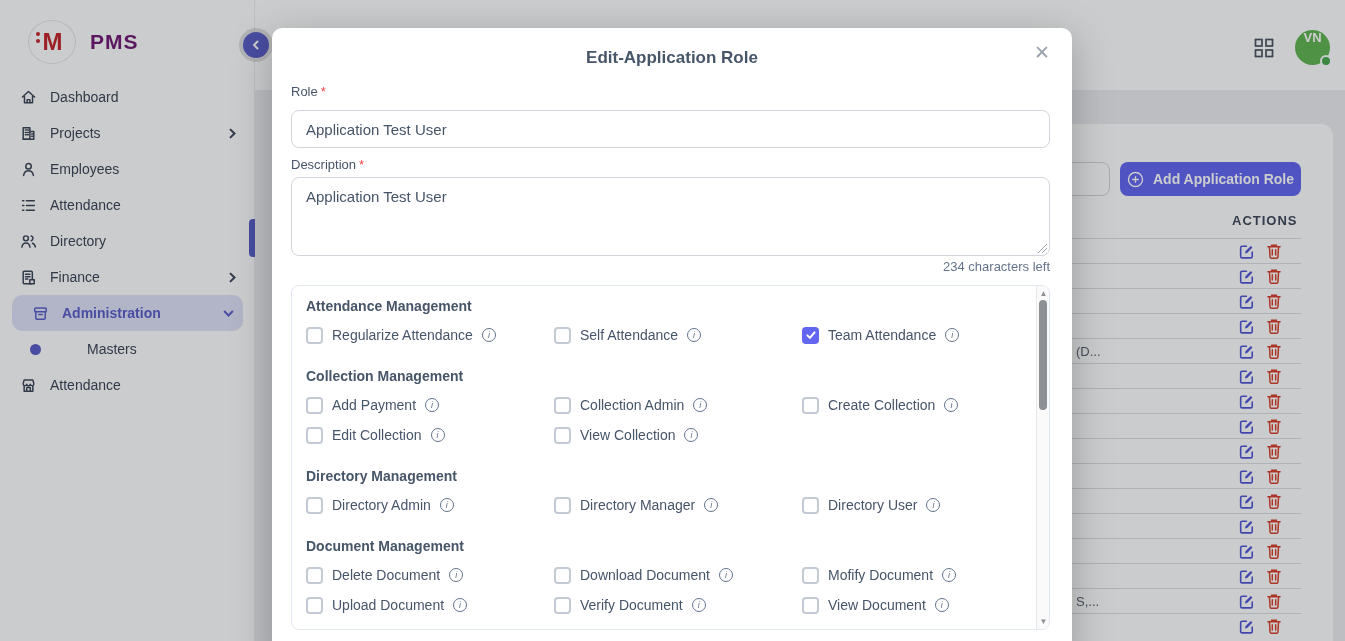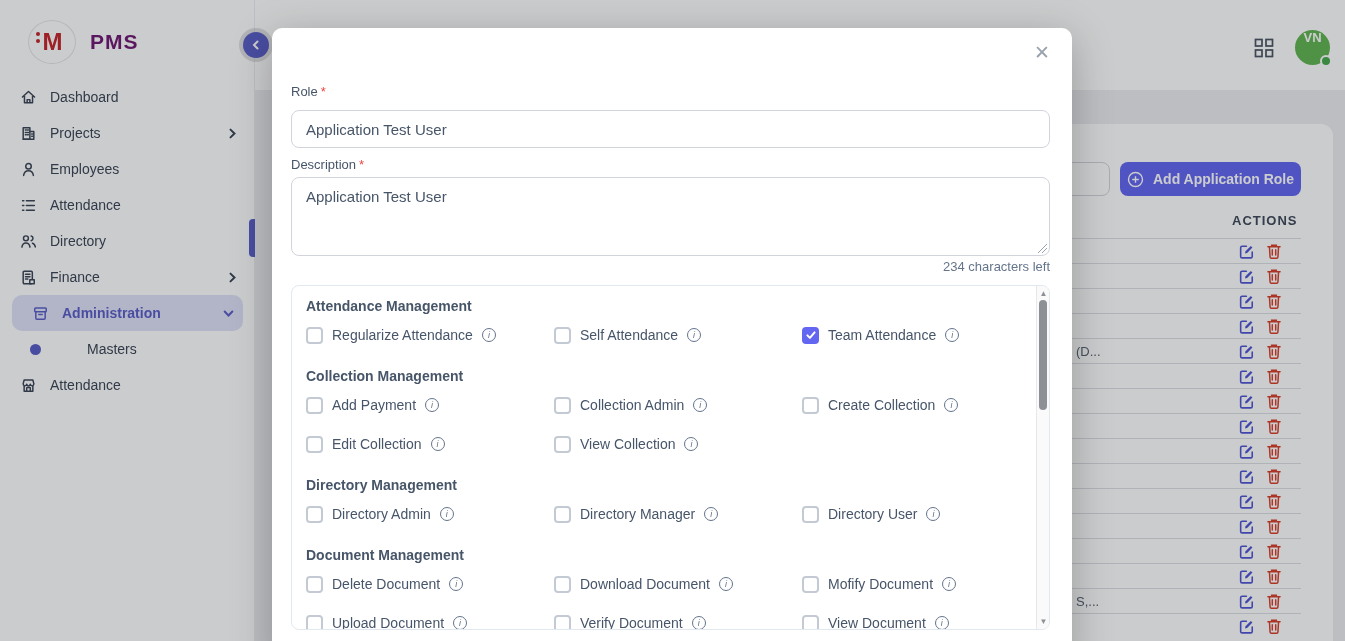--- a/index.html
+++ b/index.html
@@ -62,21 +62,21 @@
   .role-input { position:absolute; left:19px; top:82px; width:759px; height:38px; border:1px solid #d1d5db; border-radius:8px; padding:0 14px; font-family:"Liberation Sans",sans-serif; font-size:15px; color:#475569; background:#fff; }
   .desc-label { top:129px; }
   .desc-area { position:absolute; left:19px; top:149px; width:759px; height:79px; border:1px solid #d1d5db; border-radius:8px; padding:10px 14px; font-family:"Liberation Sans",sans-serif; font-size:15px; color:#475569; resize:none; background:#fff; }
   .resize-grip { position:absolute; left:766px; top:216px; width:9px; height:9px; background:
       linear-gradient(135deg, transparent 0 45%, #9aa4af 45% 52%, transparent 52% 70%, #9aa4af 70% 77%, transparent 77%); pointer-events:none; }
   .chars-left { position:absolute; left:19px; top:231px; width:759px; text-align:right; font-size:13px; color:#64748b; }
 
   .perm-box { position:absolute; left:19px; top:257px; width:759px; height:345px; border:1px solid #e2e8f0; border-radius:8px; overflow:hidden; }
   .perm-body { position:absolute; left:0; top:0; width:745px; padding:12px 0 12px 14px; }
   .perm-title { font-size:14px; font-weight:700; color:#475569; height:16px; line-height:16px; margin-bottom:12px; }
-  .perm-grid { display:grid; grid-template-columns:248px 248px 230px; row-gap:21px; }
+  .perm-grid { display:grid; grid-template-columns:248px 248px 230px; row-gap:12px; }
   .perm-section { margin-bottom:24px; }
   .perm-item { display:flex; align-items:center; gap:9px; height:18px; }
   .cb { width:17px; height:17px; border:2px solid #c3cad4; border-radius:4px; background:#fff; flex:none; cursor:pointer; display:flex; align-items:center; justify-content:center; }
   .cb.checked { border:none; background:#6366f1; }
   .perm-label { font-size:14px; color:#475569; }
   .info { width:14px; height:14px; border:1px solid #64748b; border-radius:50%; color:#64748b; font-size:9px; font-style:italic; display:flex; align-items:center; justify-content:center; cursor:pointer; flex:none; }
 
   .vscroll { position:absolute; right:0; top:0; width:13px; height:343px; background:#fafafa; border-left:1px solid #e8e8e8; }
   .vscroll .arr { position:absolute; left:0; width:13px; text-align:center; font-size:8px; color:#8d9095; cursor:pointer; }
   .vscroll .arr.up { top:3px; } .vscroll .arr.down { bottom:3px; }
@@ -415,20 +415,21 @@
 
   <div class="collapse-btn">
     <svg width="10" height="10" viewBox="0 0 10 10" fill="none" stroke="#fff" stroke-width="2" stroke-linecap="round">
       <polyline points="6.5,1.5 3,5 6.5,8.5"></polyline>
     </svg>
   </div>
 
   <div class="overlay"></div>
 
   <div class="modal">
+    <div class="modal-title">Edit-Application Role</div>
     <div class="modal-close">✕</div>
 
     <div class="fld-label role-label">
       <span>Role</span><span class="req">*</span>
     </div>
     <input class="role-input" value="Application Test User" style="">
 
     <div class="fld-label desc-label">
       <span>Description</span><span class="req">*</span>
     </div>

